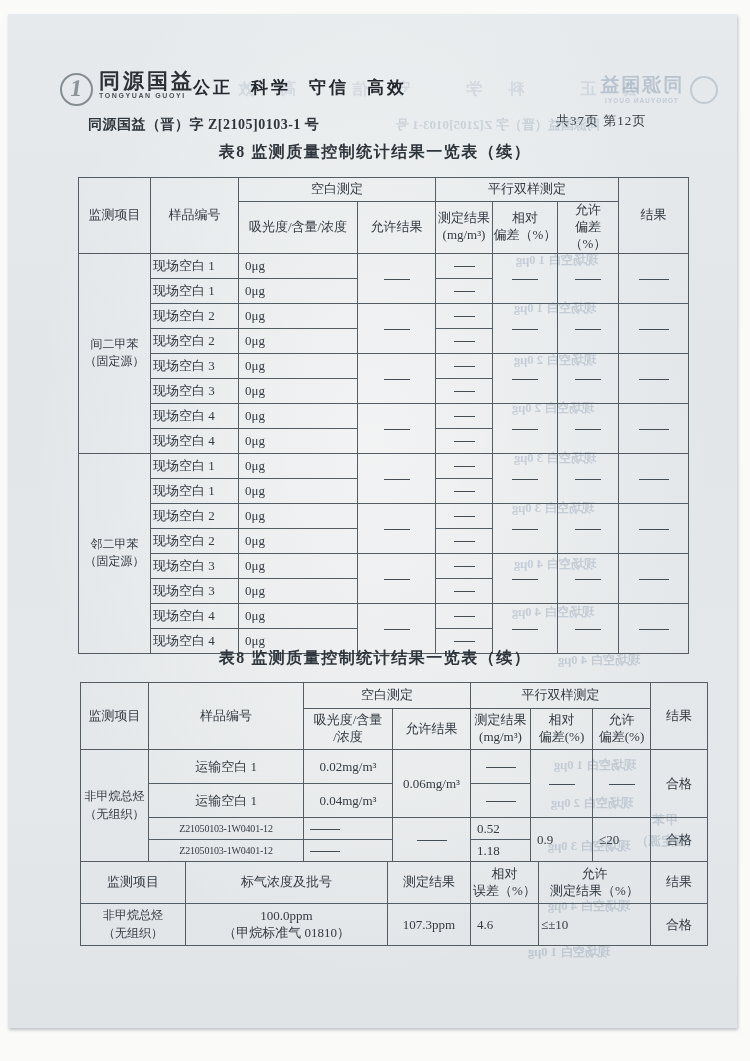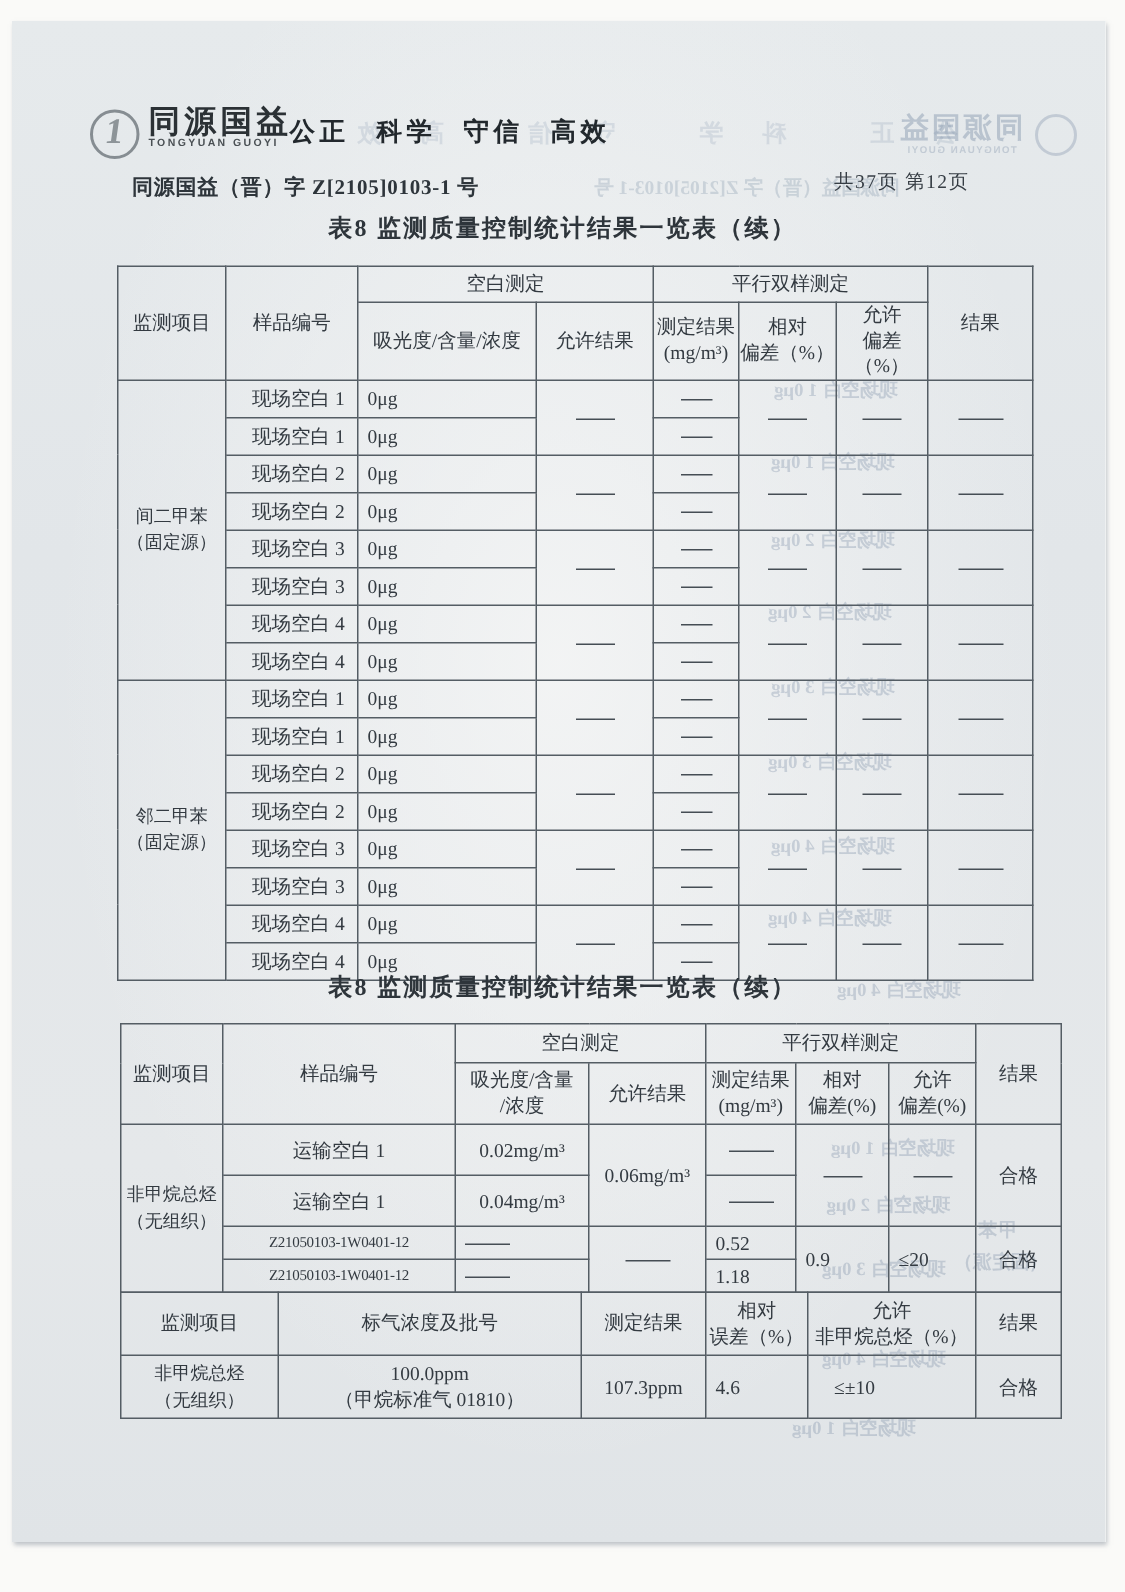--- a/index.html
+++ b/index.html
@@ -47,21 +47,21 @@
   #table1 thead tr:first-child th{height:23px;}
   #table1 thead tr:last-child th{height:39px;}
   #table2{left:80px;top:682px;width:627px;}
   #table2 thead tr:first-child th{height:25px;}
   #table2 thead tr:last-child th{height:40px;}
   #table2 tbody tr.tall td{height:33px;}
   #table2 tbody tr.short td{height:21px;}
   #table3{left:80px;top:861px;width:627px;}
   #table3 thead th{height:41px;}
   #table3 tbody td{height:41px;}
-  .lft{text-align:left;padding-left:17px;}
+  .lft{text-align:left;padding-left:2px;}
   .lft-s{text-align:left;padding-left:6px;}
   .item-cell span{display:block;line-height:1.45;font-size:12px;}
   .dash{display:inline-block;width:26px;border-top:1.3px solid #454d54;vertical-align:middle;}
   .dash.sm{width:21px;}
   .dash.lg{width:30px;}
   td.zcode{font-size:10px;letter-spacing:-.2px;}
   
   .ghost{position:absolute;transform:scaleX(-1);color:rgba(112,134,160,.30);
          filter:blur(.4px);font-weight:700;font-size:12.5px;white-space:nowrap;pointer-events:none;}
   .g-big{font-size:19px;letter-spacing:2px;color:rgba(112,134,160,.38);}
@@ -370,21 +370,21 @@
     <tr>
       <th>监测项目</th>
       <th>标气浓度及批号</th>
       <th>测定结果</th>
       <th class="two-line">
         <span>相对</span>
         <span>误差（%）</span>
       </th>
       <th class="two-line">
         <span>允许</span>
-        <span>非甲烷总烃（%）</span>
+        <span>测定结果（%）</span>
       </th>
       <th>结果</th>
     </tr>
   </thead>
   <tbody>
     <tr>
       <td class="item-cell">
         <span>非甲烷总烃</span>
         <span>（无组织）</span>
       </td>

